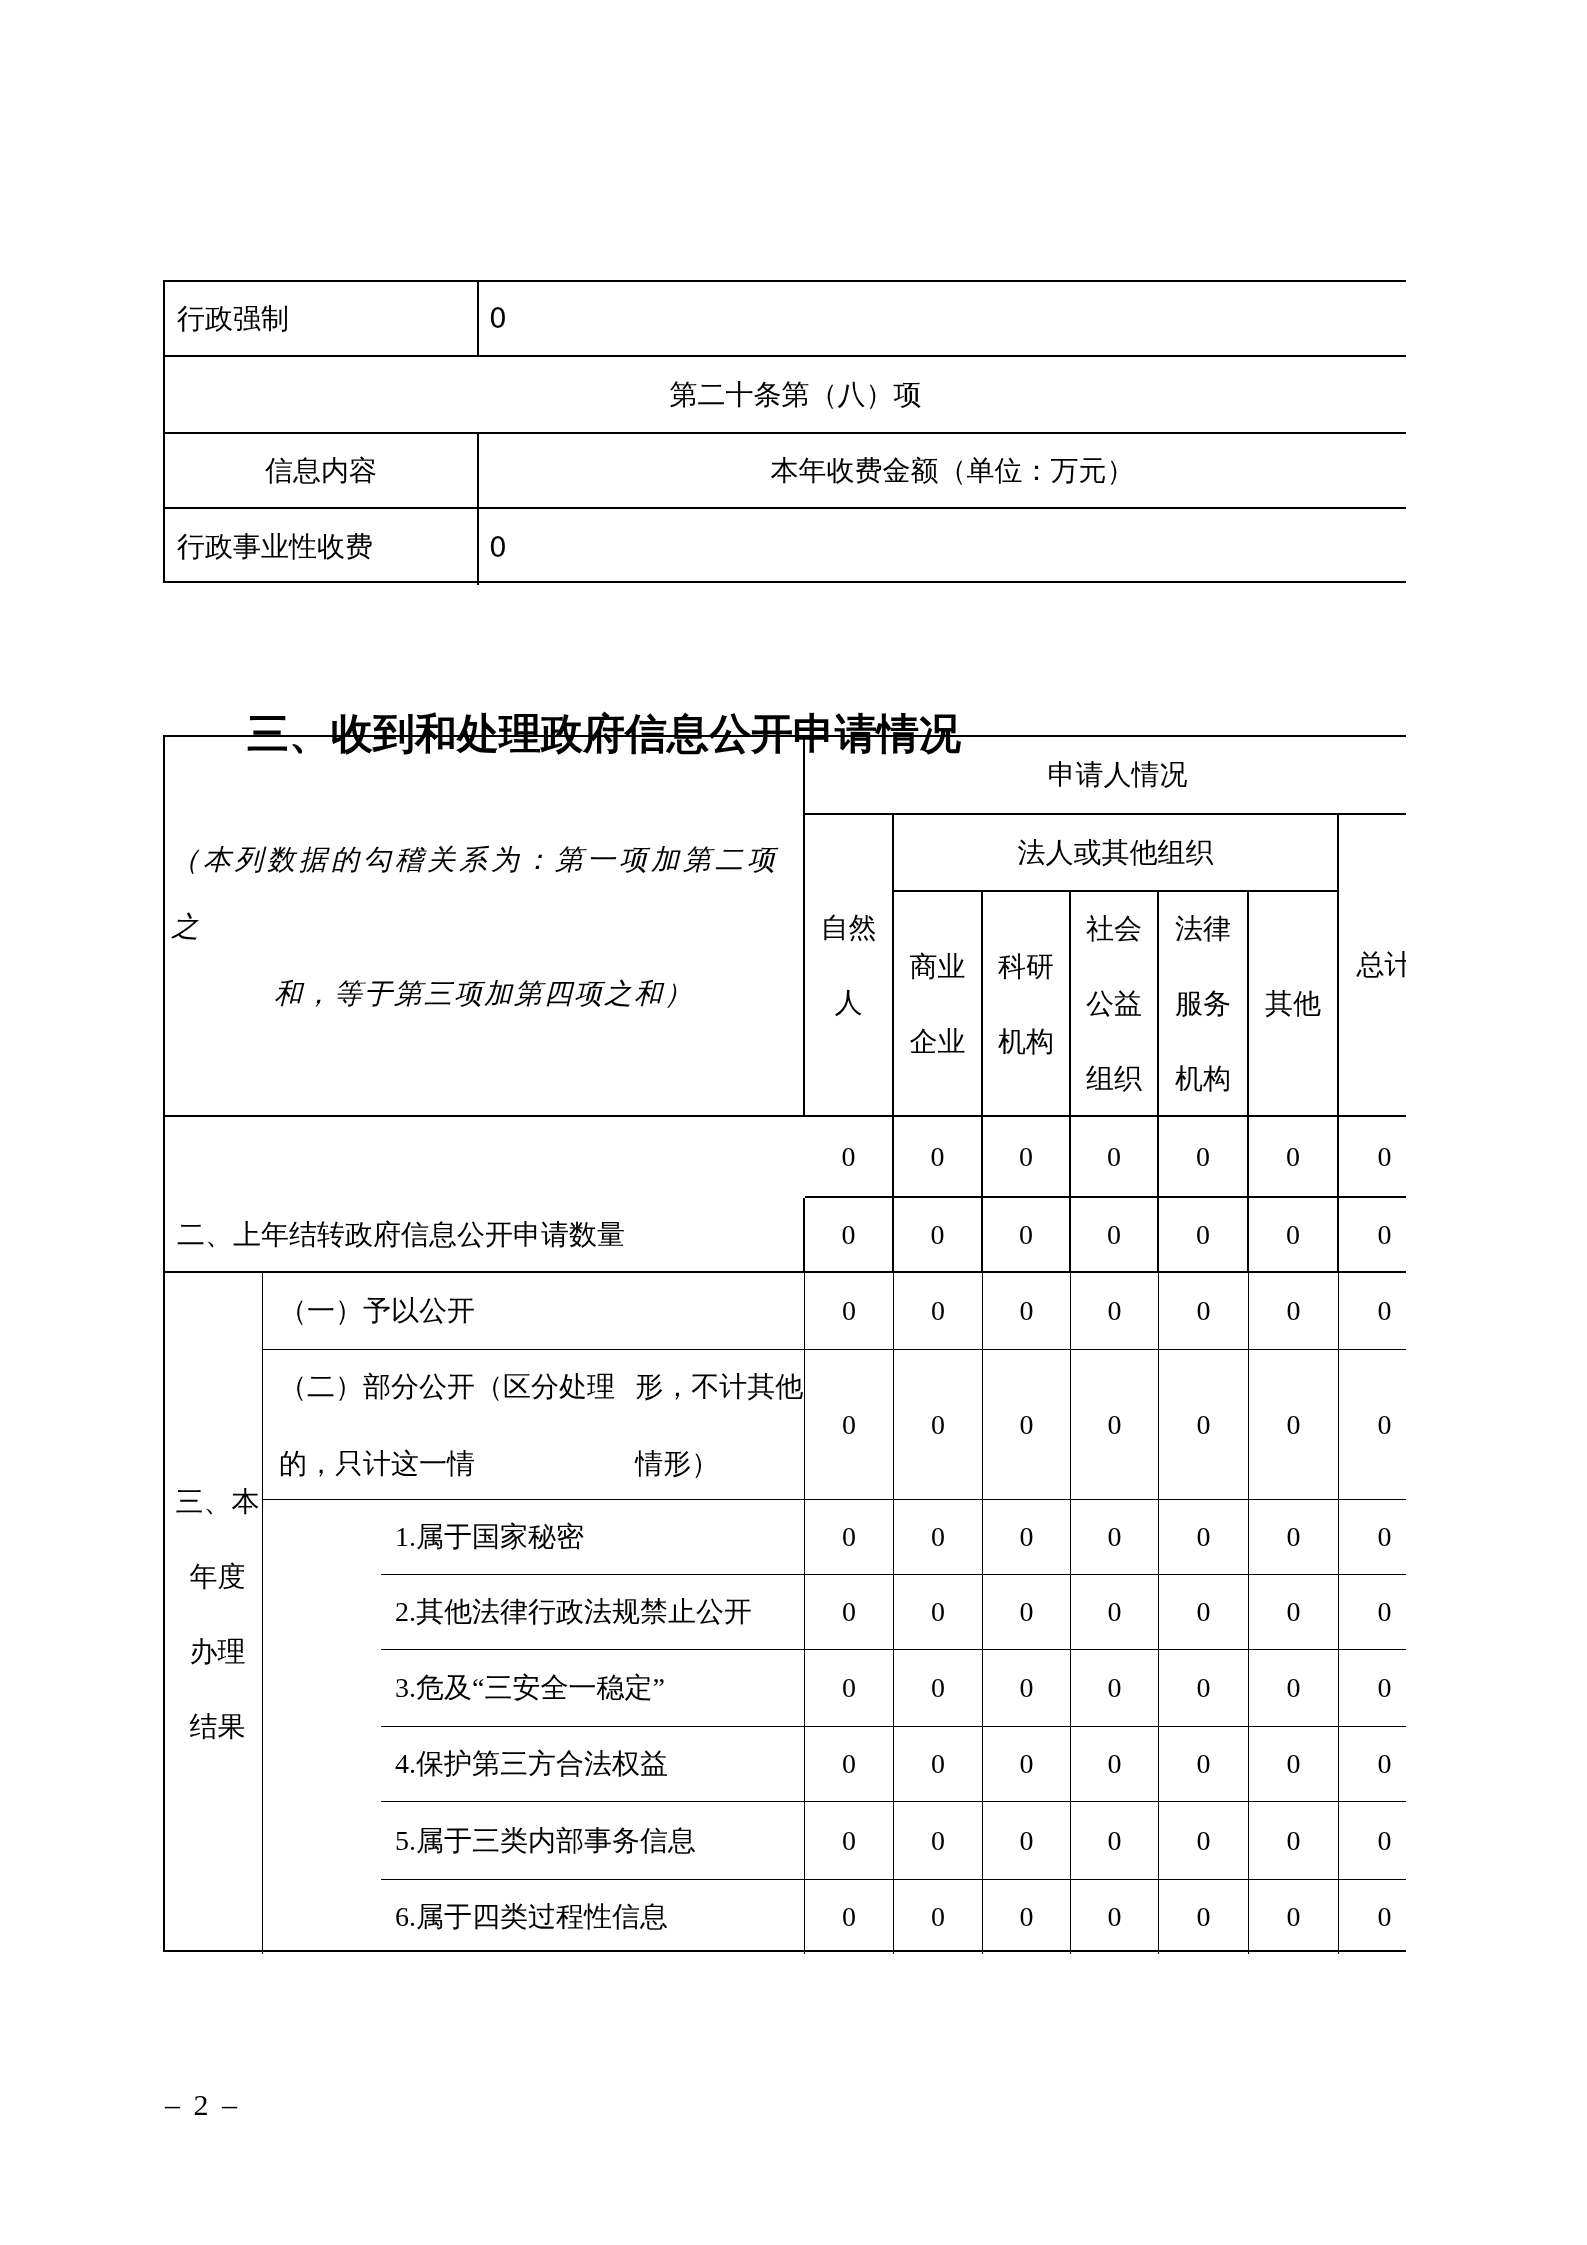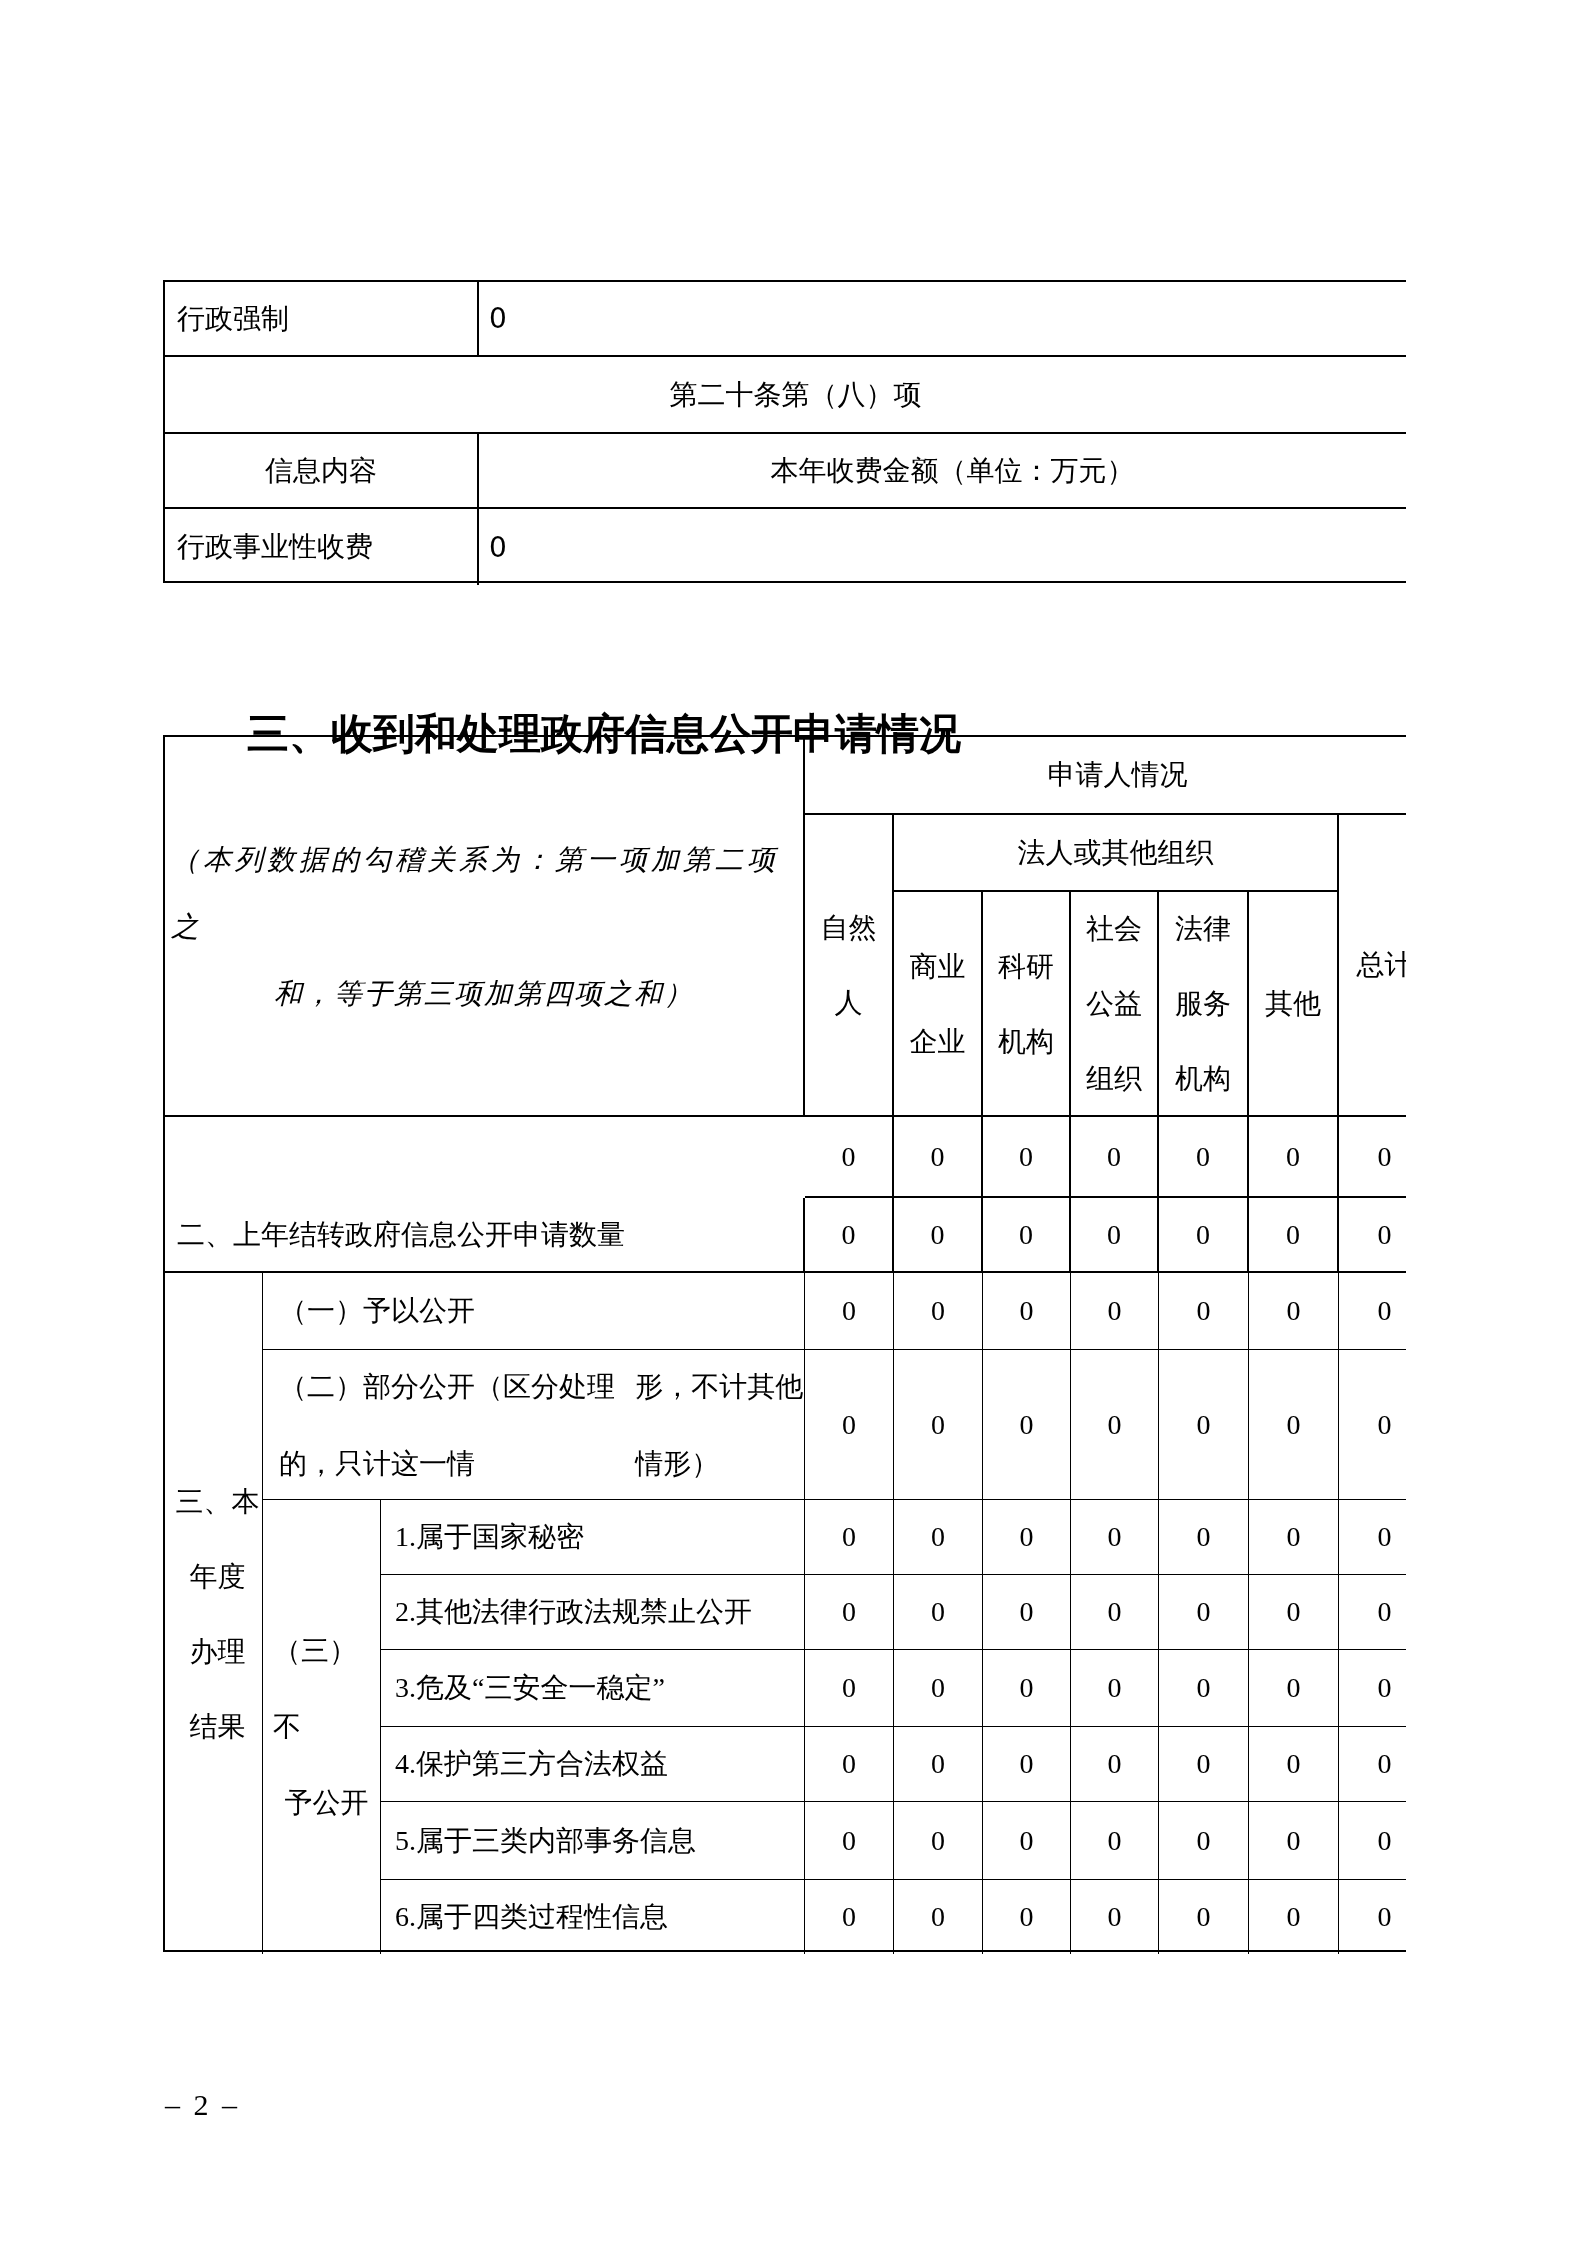--- a/index.html
+++ b/index.html
@@ -135,24 +135,20 @@
       <div>形，不计其他情形）</div>
     </div>
     <div class="c k1 val" style="grid-area:7/4">0</div>
     <div class="c k1 val" style="grid-area:7/5">0</div>
     <div class="c k1 val" style="grid-area:7/6">0</div>
     <div class="c k1 val" style="grid-area:7/7">0</div>
     <div class="c k1 val" style="grid-area:7/8">0</div>
     <div class="c k1 val" style="grid-area:7/9">0</div>
     <div class="c k1 val nr" style="grid-area:7/10">0</div>
 
-    <div class="c k1 den nb" style="grid-area:8/2/14/3">
-      <div>（三）不</div>
-      <div>予公开</div>
-    </div>
 
     <div class="c k1 lbl3" style="grid-area:8/3/9/4">1.属于国家秘密</div>
     <div class="c k1 val" style="grid-area:8/4">0</div>
     <div class="c k1 val" style="grid-area:8/5">0</div>
     <div class="c k1 val" style="grid-area:8/6">0</div>
     <div class="c k1 val" style="grid-area:8/7">0</div>
     <div class="c k1 val" style="grid-area:8/8">0</div>
     <div class="c k1 val" style="grid-area:8/9">0</div>
     <div class="c k1 val nr" style="grid-area:8/10">0</div>
 

